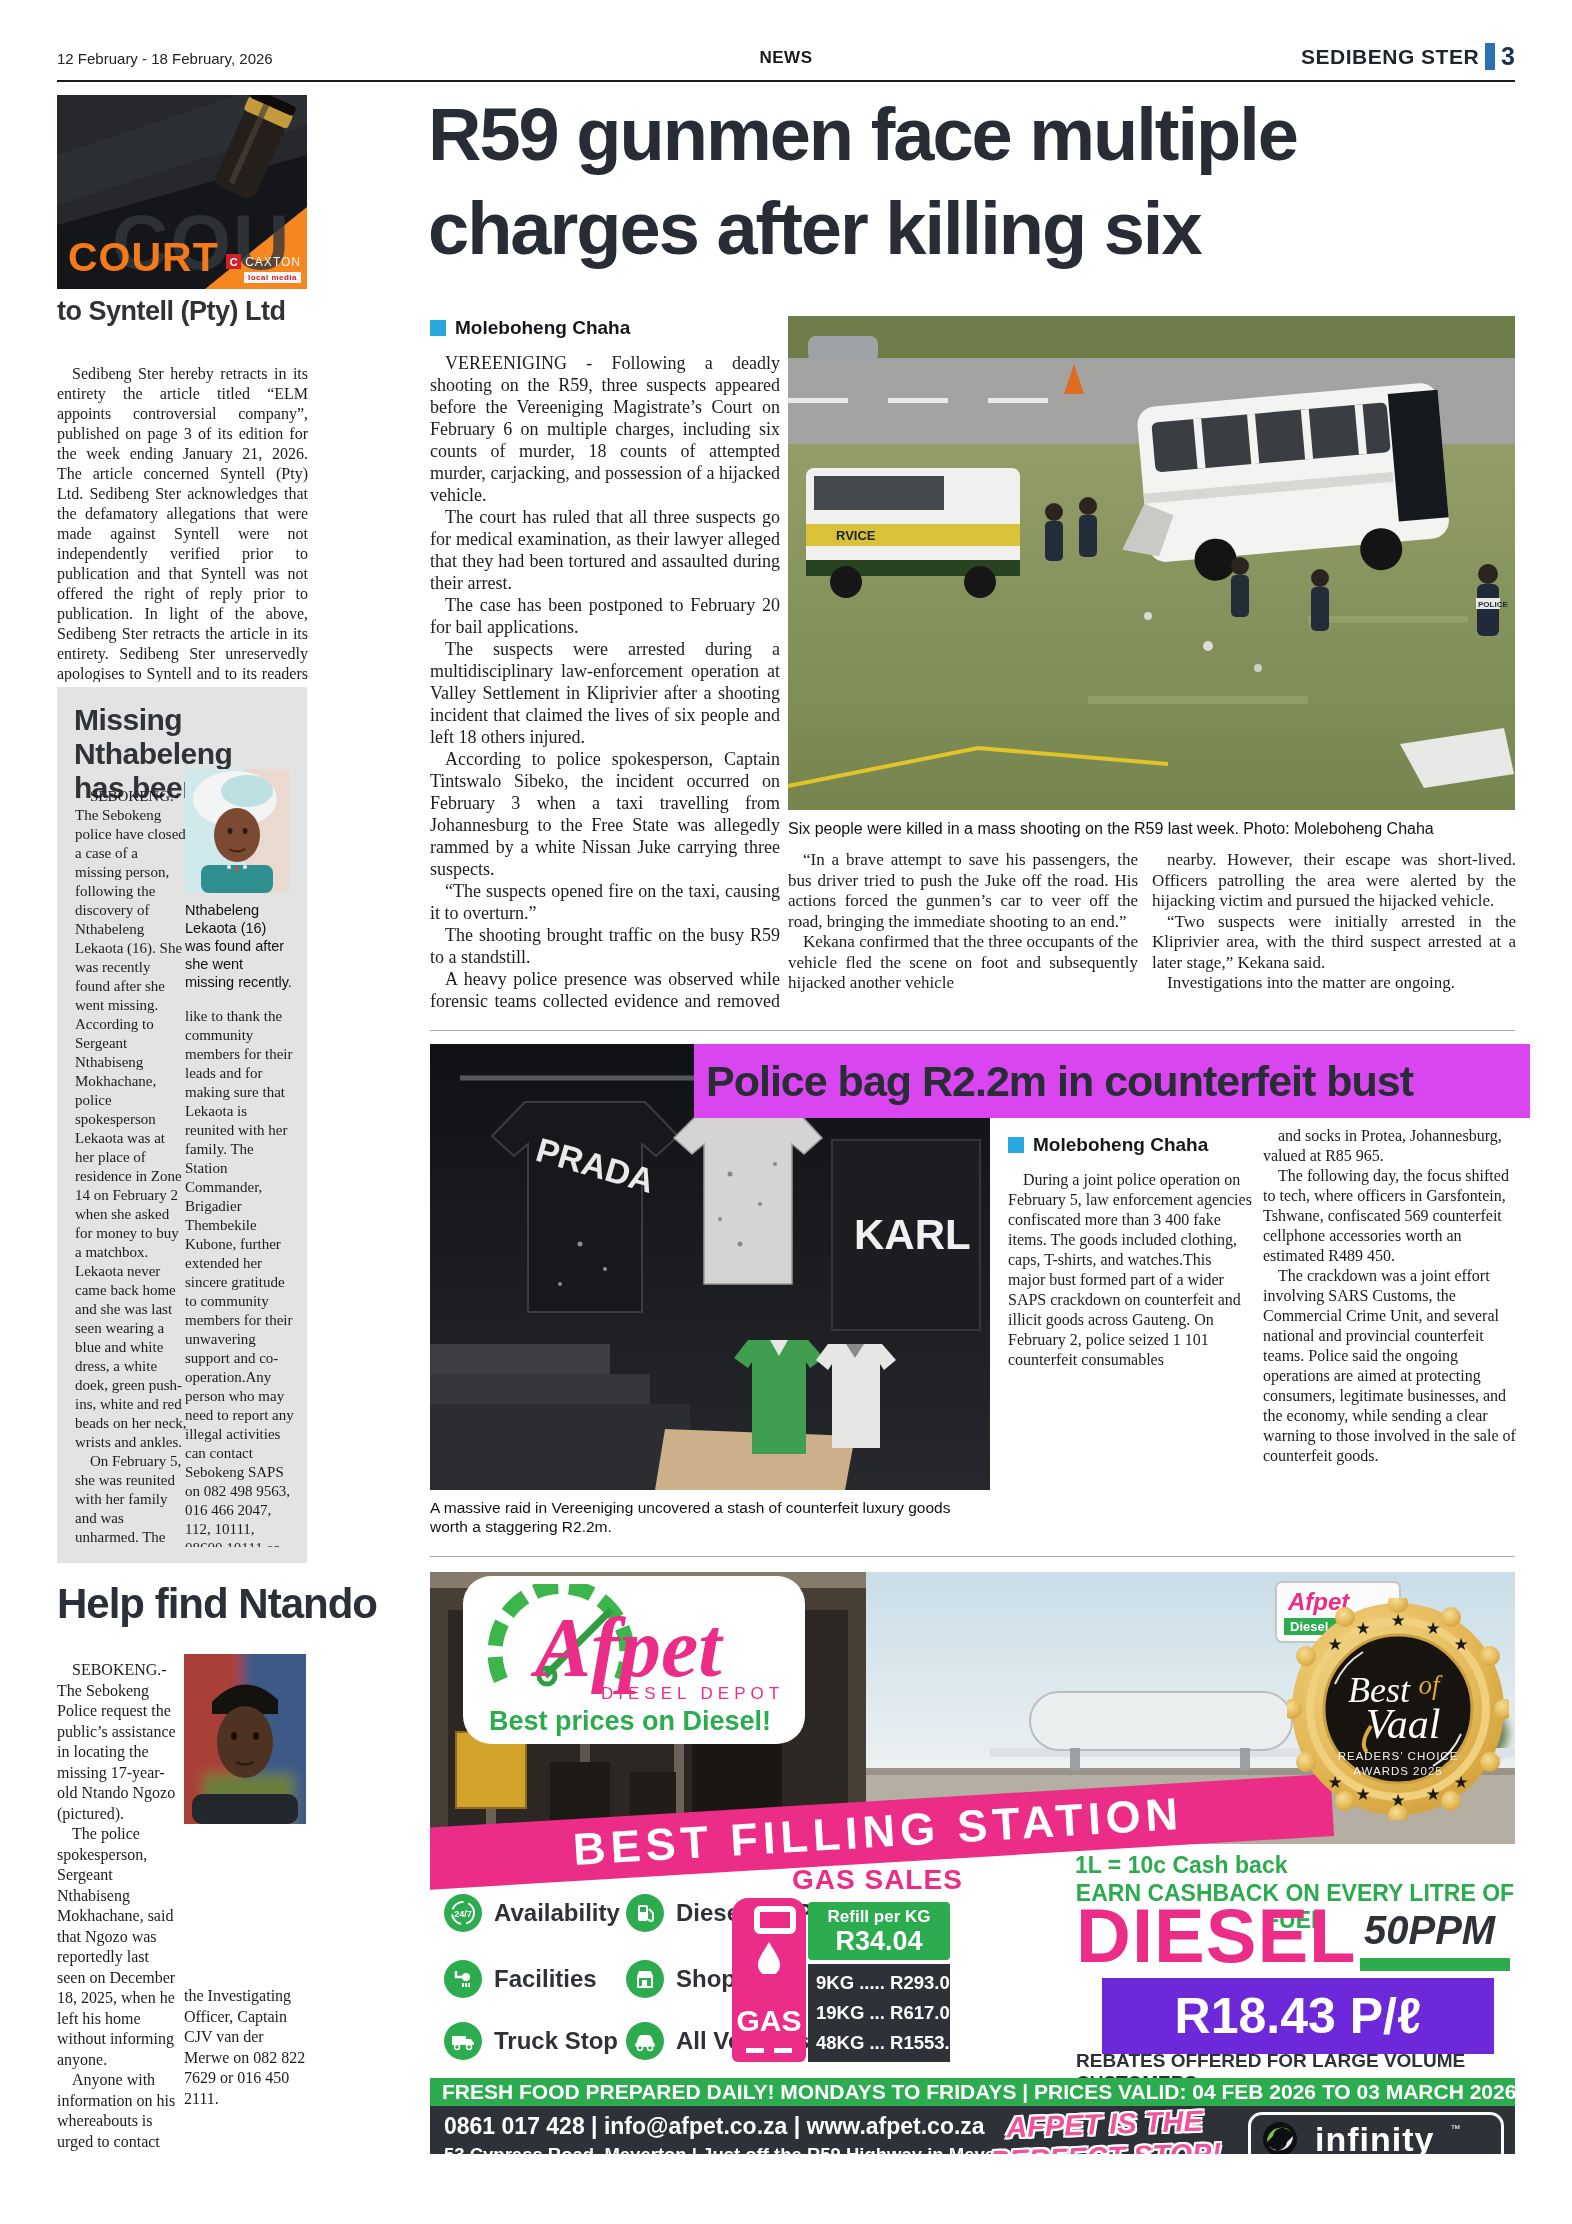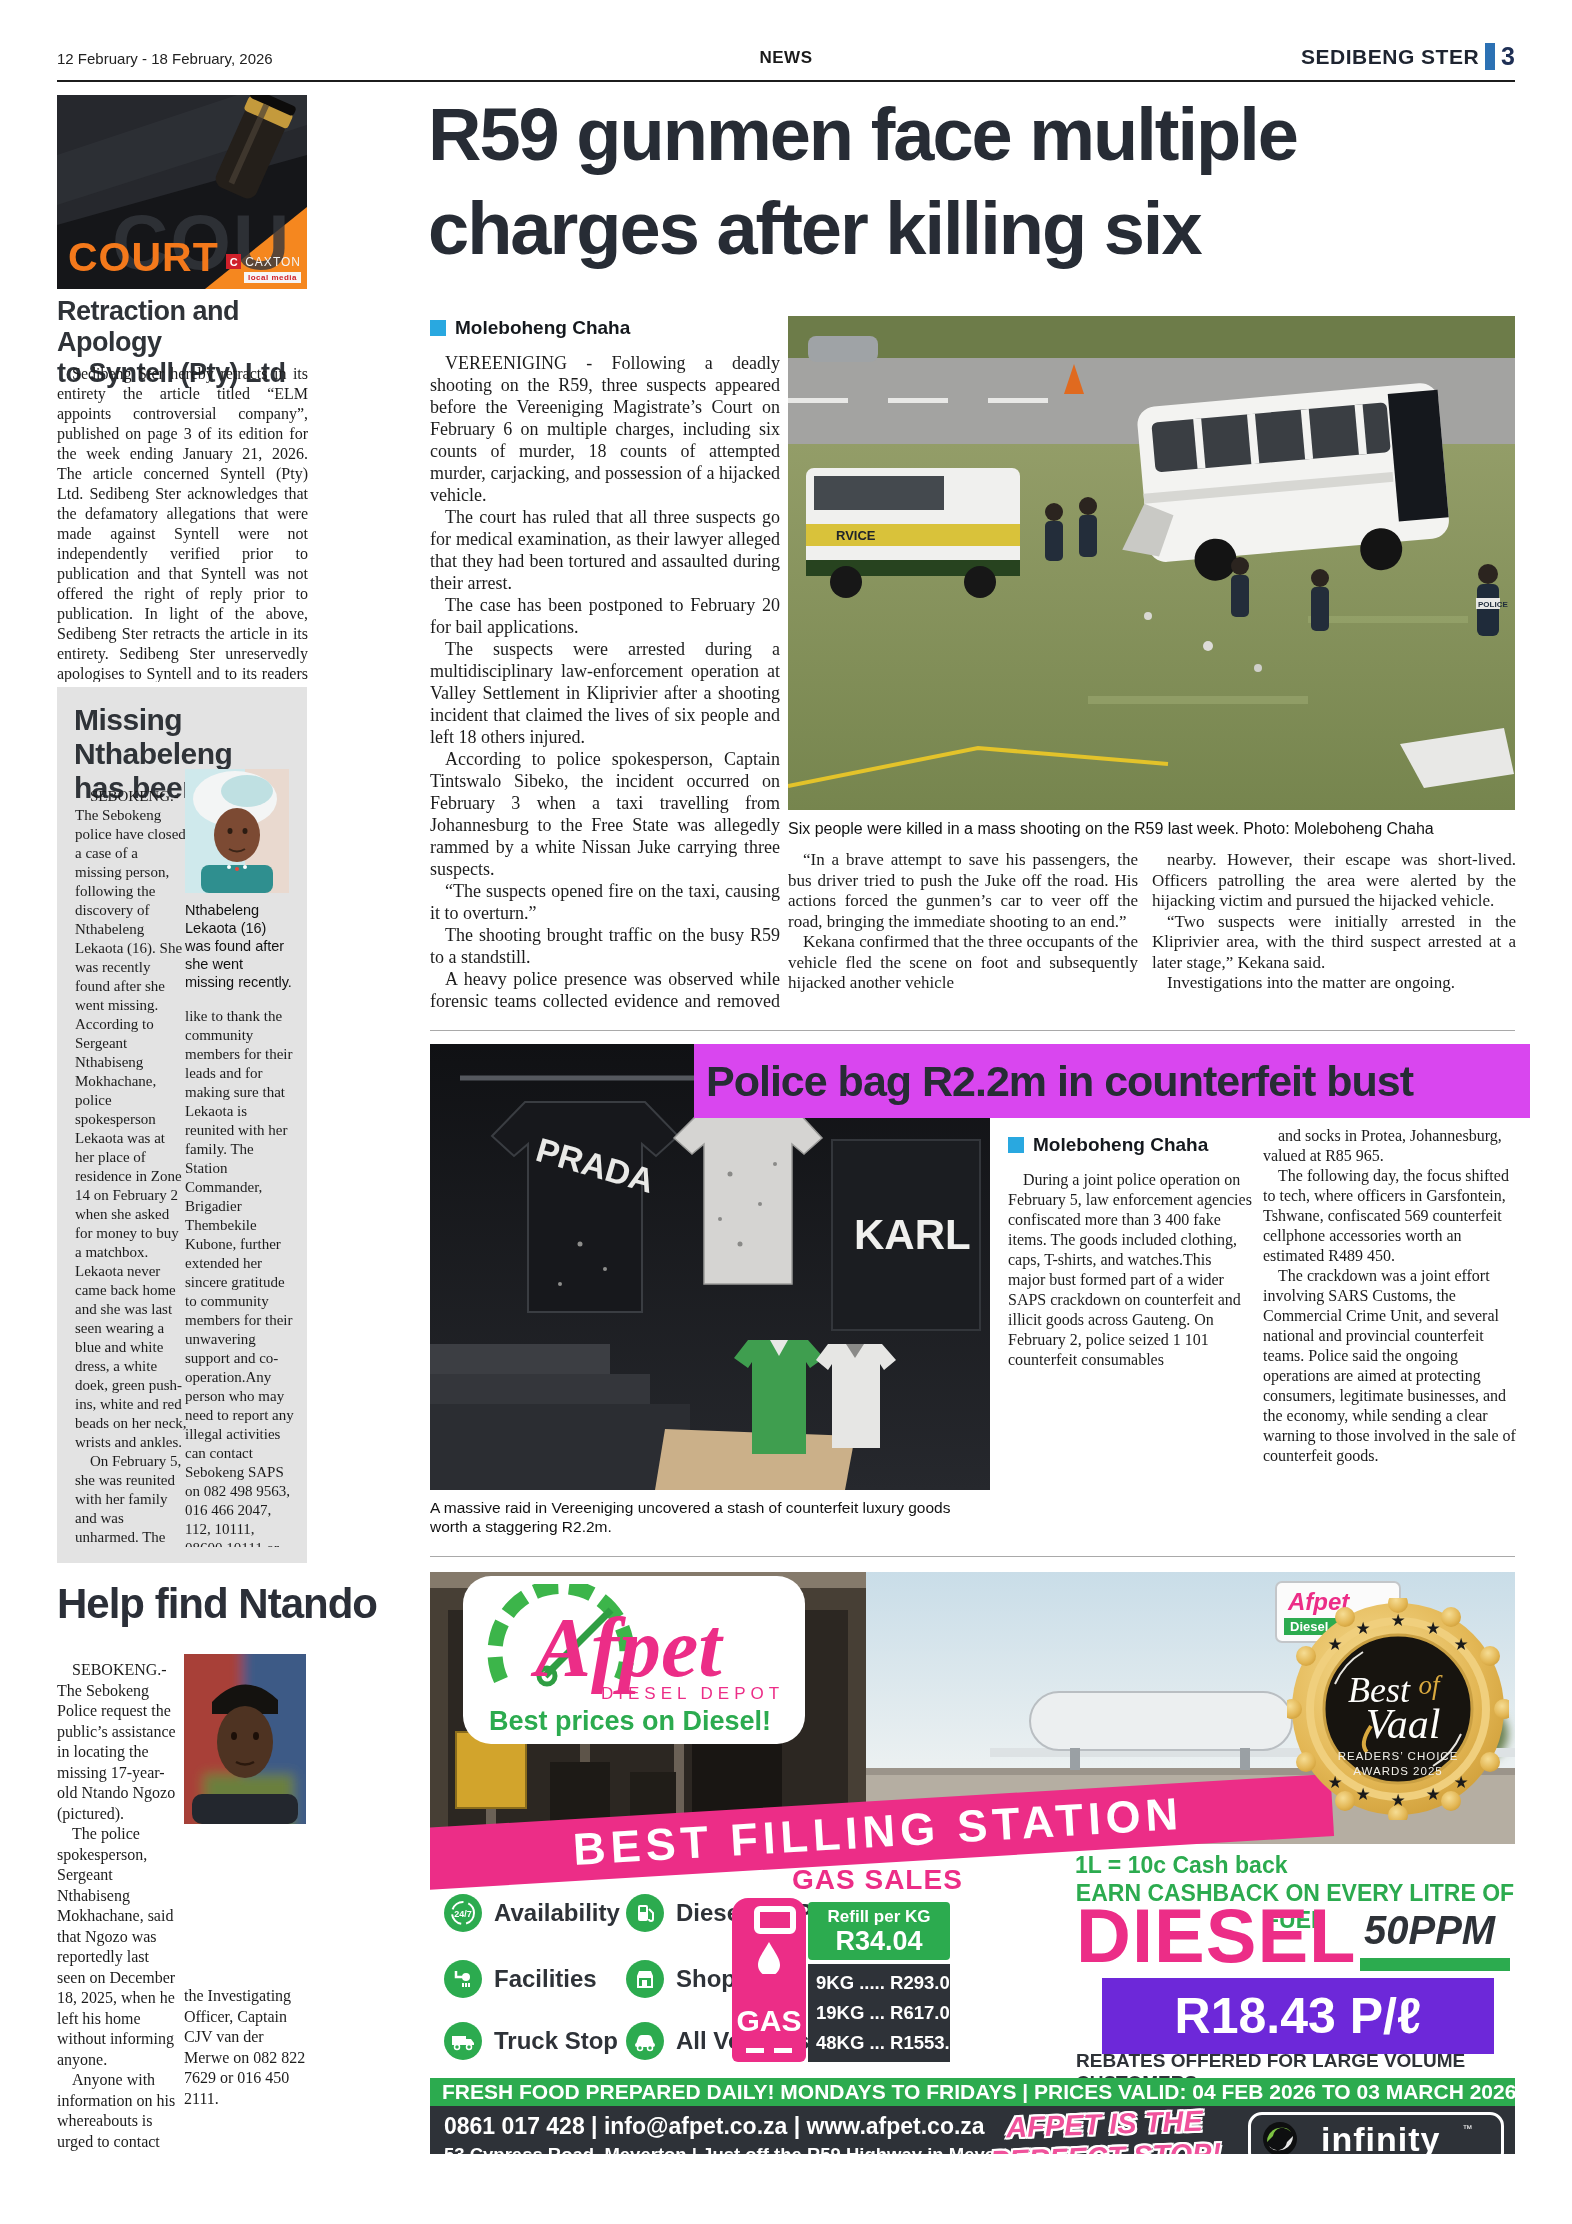--- a/index.html
+++ b/index.html
@@ -73,21 +73,20 @@
     <div class="abs court-ghost">COU</div>
     <div class="abs court-word">COURT</div>
     <div class="abs caxton">
       <span class="c">C</span>
       <span class="t">CAXTON</span>
     </div>
     <div class="abs caxton-sub">local media</div>
   </div>
 
   <div class="abs display" style="left:57px;top:296px;width:255px;font-size:27px;line-height:31px;letter-spacing:-.5px;color:#2f3338;">
-    <div>Retraction and Apology</div>
     <div>to Syntell (Pty) Ltd</div>
   </div>
   <div class="abs serifcol" style="left:57px;top:364px;width:251px;height:318px;font-size:16px;line-height:20px;">
       <p>Sedibeng Ster hereby retracts in its entirety the article titled “ELM appoints controversial company”, published on page 3 of its edition for the week ending January 21, 2026. The article concerned Syntell (Pty) Ltd. Sedibeng Ster acknowledges that the defamatory allegations that were made against Syntell were not independently verified prior to publication and that Syntell was not offered the right of reply prior to publication. In light of the above, Sedibeng Ster retracts the article in its entirety. Sedibeng Ster unreservedly apologises to Syntell and to its readers for the publication of the article.</p>
     </div>
 
   <div class="abs" id="missingBox">
     <div class="abs display" style="left:17px;top:16px;font-size:30px;line-height:34px;letter-spacing:-.5px;color:#2f3338;">
       <div>Missing Nthabeleng</div>
       <div>has been found</div>
@@ -510,21 +509,21 @@
       <span style="color:#fff;font-weight:bold;font-size:21px;padding-left:12px;white-space:nowrap;">FRESH FOOD PREPARED DAILY! MONDAYS TO FRIDAYS  |  PRICES VALID: 04 FEB 2026 TO 03 MARCH 2026</span>
     </div>
 
     <div class="abs" style="left:0;top:534px;width:1085px;height:68px;background:#2e3238;">
       <div class="abs" style="left:14px;top:7px;color:#fff;font-weight:bold;font-size:23px;">0861 017 428 | info@afpet.co.za | www.afpet.co.za</div>
       <div class="abs" style="left:14px;top:38px;color:#fff;font-weight:bold;font-size:18.5px;">53 Cypress Road, Meyerton | Just off the R59 Highway in Meyerton</div>
       <div class="abs slogan" style="left:540px;top:2px;width:270px;transform:rotate(-2deg);">
         <div>AFPET IS THE</div>
         <div>PERFECT STOP!</div>
       </div>
-      <div class="abs" style="left:818px;top:6px;width:256px;height:54px;border:3px solid #fff;border-radius:14px;box-sizing:border-box;display:flex;align-items:center;gap:22px;padding-left:10px;">
+      <div class="abs" style="left:818px;top:6px;width:256px;height:54px;border:3px solid #fff;border-radius:14px;box-sizing:border-box;display:flex;align-items:center;gap:16px;padding-left:10px;">
         <svg width="38" height="38" viewBox="0 0 38 38">
           <circle cx="19" cy="19" r="17" fill="#0e0f10"></circle>
           <path d="M6,22 a14,14 0 0 1 24,-10 a10,10 0 0 0 -18,4 z" fill="#7dc242"></path>
           <path d="M32,16 a14,14 0 0 1 -24,10 a10,10 0 0 0 18,-4 z" fill="#e8e8e8"></path>
         </svg>
         <span style="color:#fff;font-weight:bold;font-size:34px;letter-spacing:1px;">infinity</span>
         <span style="color:#fff;font-size:10px;align-self:flex-start;margin-top:8px;">™</span>
         <span class="abs" style="left:116px;top:38px;color:#d8d8d8;font-style:italic;font-size:9px;letter-spacing:1px;border-bottom:2px solid #fff;padding-bottom:1px;">EMPOWERING PEOPLE</span>
       </div>
     </div>

